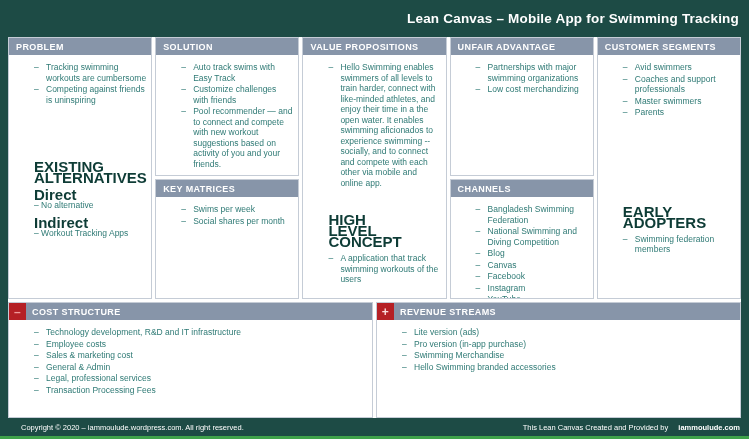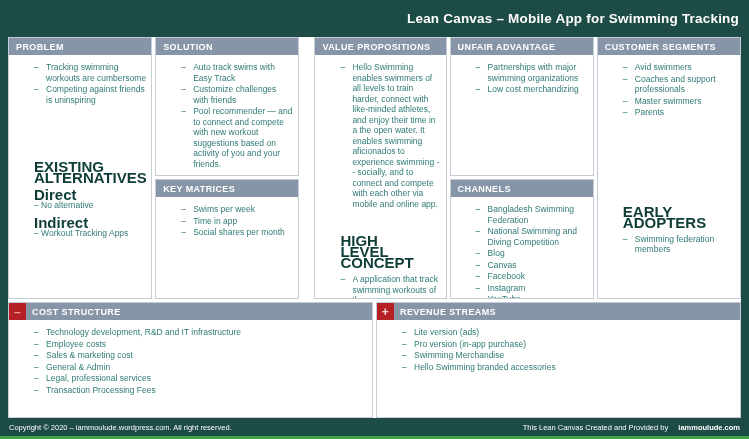--- a/index.html
+++ b/index.html
@@ -64,21 +64,21 @@
   .sub-item { margin-left:5px; }
   .gap6 { height:6px; }
 
   .ea-block { margin-top:56px; }
   .hlc-block { margin-top:26px; }
   .hlc-list { margin-top:6px; }
   .ead-block { margin-top:88px; }
   .ead-list { margin-top:6px; }
 
   .footer {
-    position:absolute; left:0; bottom:3px; right:0; height:18px;
+    position:absolute; left:12px; bottom:3px; right:0; height:18px;
     display:flex; align-items:center; justify-content:space-between;
     padding:0 9px; box-sizing:border-box;
     color:#ffffff; font-size:7.5px;
   }
   .footer-bold { font-weight:bold;padding-left:8px; }
   .green-strip { position:absolute; left:0; right:0; bottom:0; height:3px; background:#3fa24b; }
 </style>
 </head>
 <body>
 
@@ -127,29 +127,26 @@
         </div>
       </div>
 
       <div class="cell" style="grid-column:2; grid-row:2;">
         <div class="cell-header">KEY MATRICES</div>
         <div class="cell-body">
           <div class="li">
               <span>Swims per week</span>
             </div>
           <div class="li">
-              <span>Time in app</span>
-            </div>
-          <div class="li">
               <span>Social shares per month</span>
             </div>
         </div>
       </div>
 
-      <div class="cell span2" style="grid-column:3;margin-left:12px;">
+      <div class="cell span2" style="grid-column:3;">
         <div class="cell-header">VALUE PROPOSITIONS</div>
         <div class="cell-body">
           <div class="li">
               <span>Hello Swimming enables swimmers of all levels to train harder, connect with like-minded athletes, and enjoy  their time in a the open water. It enables swimming aficionados to experience swimming -- socially, and to connect and compete with  each other via mobile and online app.</span>
             </div>
           <div class="hlc-block">
             <div class="subhead w70">HIGH LEVEL CONCEPT</div>
             <div class="hlc-list">
               <div class="li">
                   <span>A application that track swimming workouts of the users</span>

